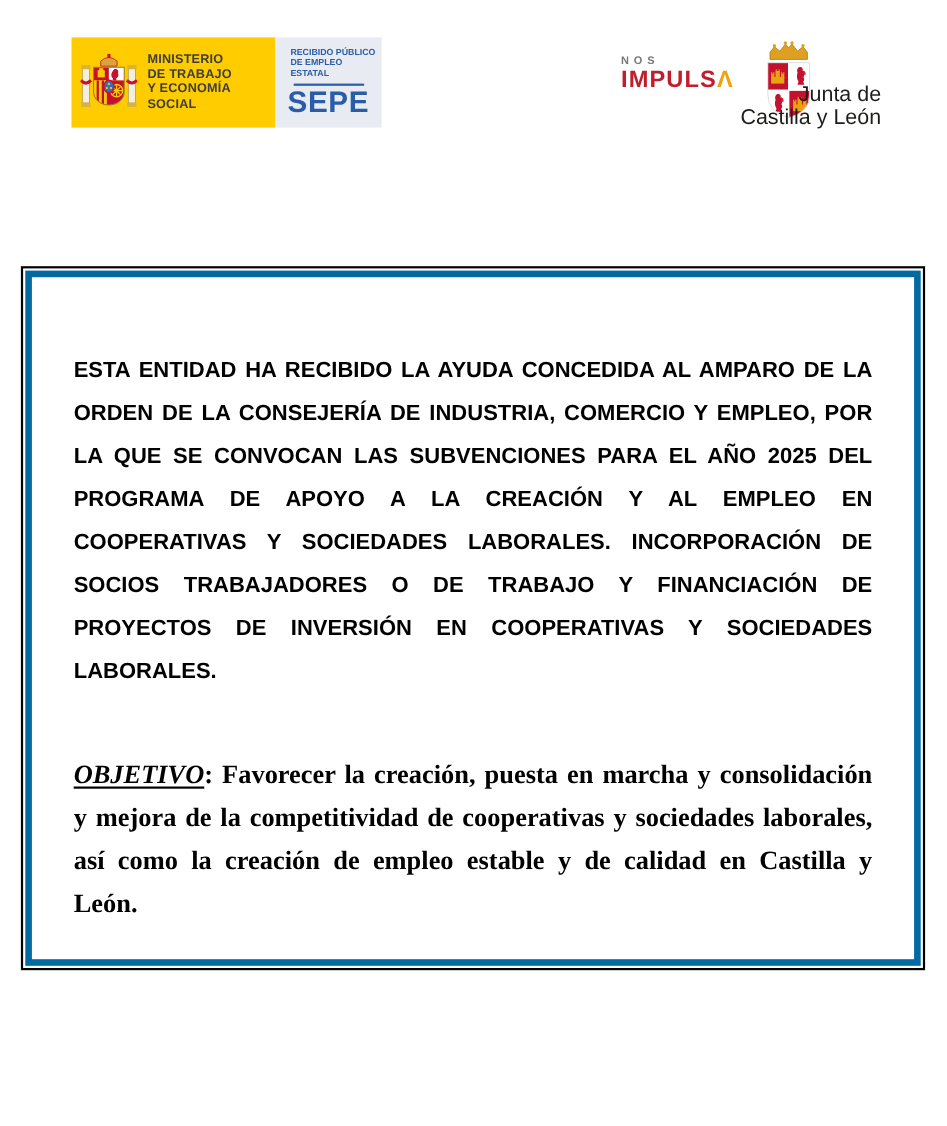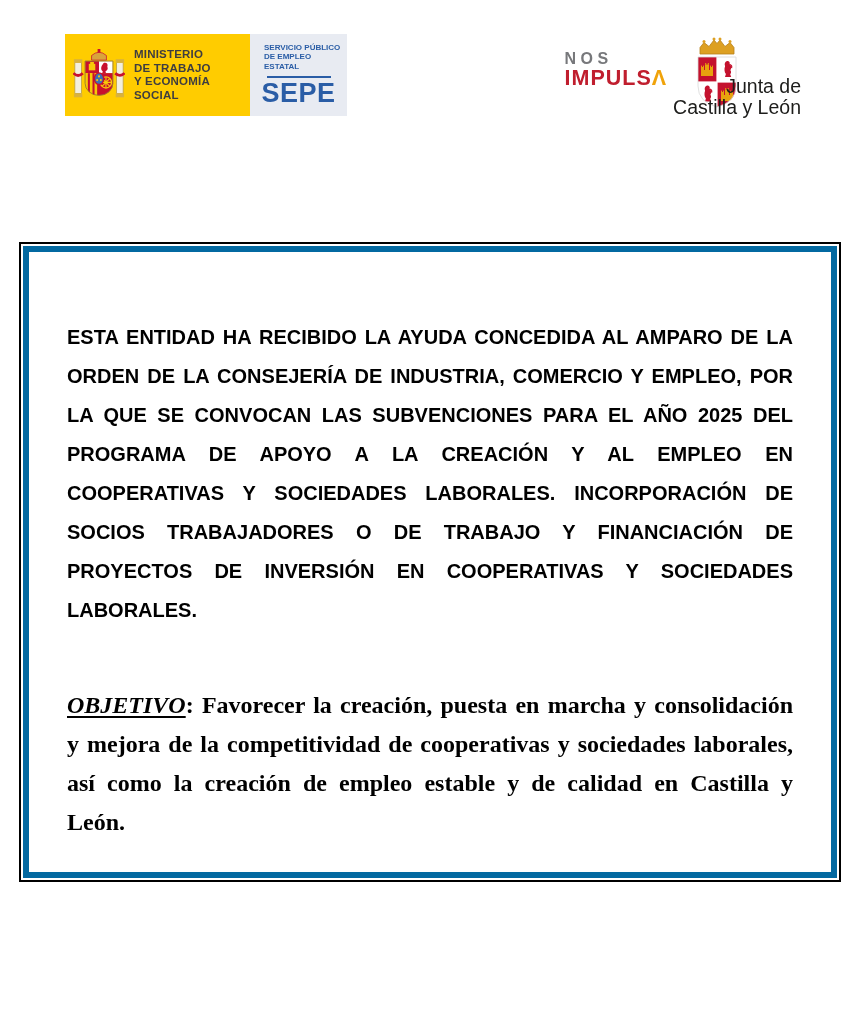--- a/index.html
+++ b/index.html
@@ -34,21 +34,21 @@
   .sepe-box{width:97px;background:var(--sepe-bg);display:flex;flex-direction:column;
             align-items:center;justify-content:center;}
   .sepe-caption{font-size:8px;font-weight:bold;color:var(--sepe-blue);
                 line-height:9.5px;align-self:flex-start;margin-left:14px;}
   .sepe-rule{width:64px;height:2px;background:var(--sepe-blue);margin:5px 0 2px;}
   .sepe-acronym{font-size:27px;font-weight:bold;color:var(--sepe-blue);
                 letter-spacing:.5px;line-height:1;}
 
   .right-logos{display:flex;align-items:flex-start;}
   .nos-impulsa{margin-top:17px;margin-right:18px;}
-  .nos-word1{font-size:16px;font-weight:bold;color:var(--nos-gray);
+  .nos-word1{font-size:10px;font-weight:bold;color:var(--nos-gray);
              letter-spacing:4.5px;line-height:1;}
   .nos-word2{font-size:21.5px;font-weight:bold;color:var(--impulsa-red);
              letter-spacing:1px;line-height:1.1;}
   .nos-caret{color:var(--impulsa-gold);}
   .junta{display:flex;align-items:flex-end;}
   .junta-shield{width:64px;height:78px;flex:0 0 auto;}
   .junta-name{font-size:19.5px;font-weight:normal;color:#1D1D1B;line-height:21px;
               white-space:nowrap;text-align:right;margin-left:-76px;
               margin-bottom:-6px;position:relative;}
 
@@ -114,21 +114,21 @@
         <path d="M13,17 h30 v24 a15,13 0 0 1 -30,0 z" fill="none" stroke="#9A7B2E" stroke-width="1"></path>
       </svg>
       <div class="ministry-name">
         <div>MINISTERIO</div>
         <div>DE TRABAJO</div>
         <div>Y ECONOMÍA SOCIAL</div>
       </div>
     </div>
     <div class="sepe-box">
       <div class="sepe-caption">
-        <div>SERVICIO PÚBLICO</div>
+        <div>RECIBIDO PÚBLICO</div>
         <div>DE EMPLEO ESTATAL</div>
       </div>
       <div class="sepe-rule"></div>
       <div class="sepe-acronym">SEPE</div>
     </div>
   </div>
 
   <div class="right-logos">
     <div class="nos-impulsa">
       <div class="nos-word1">NOS</div>

